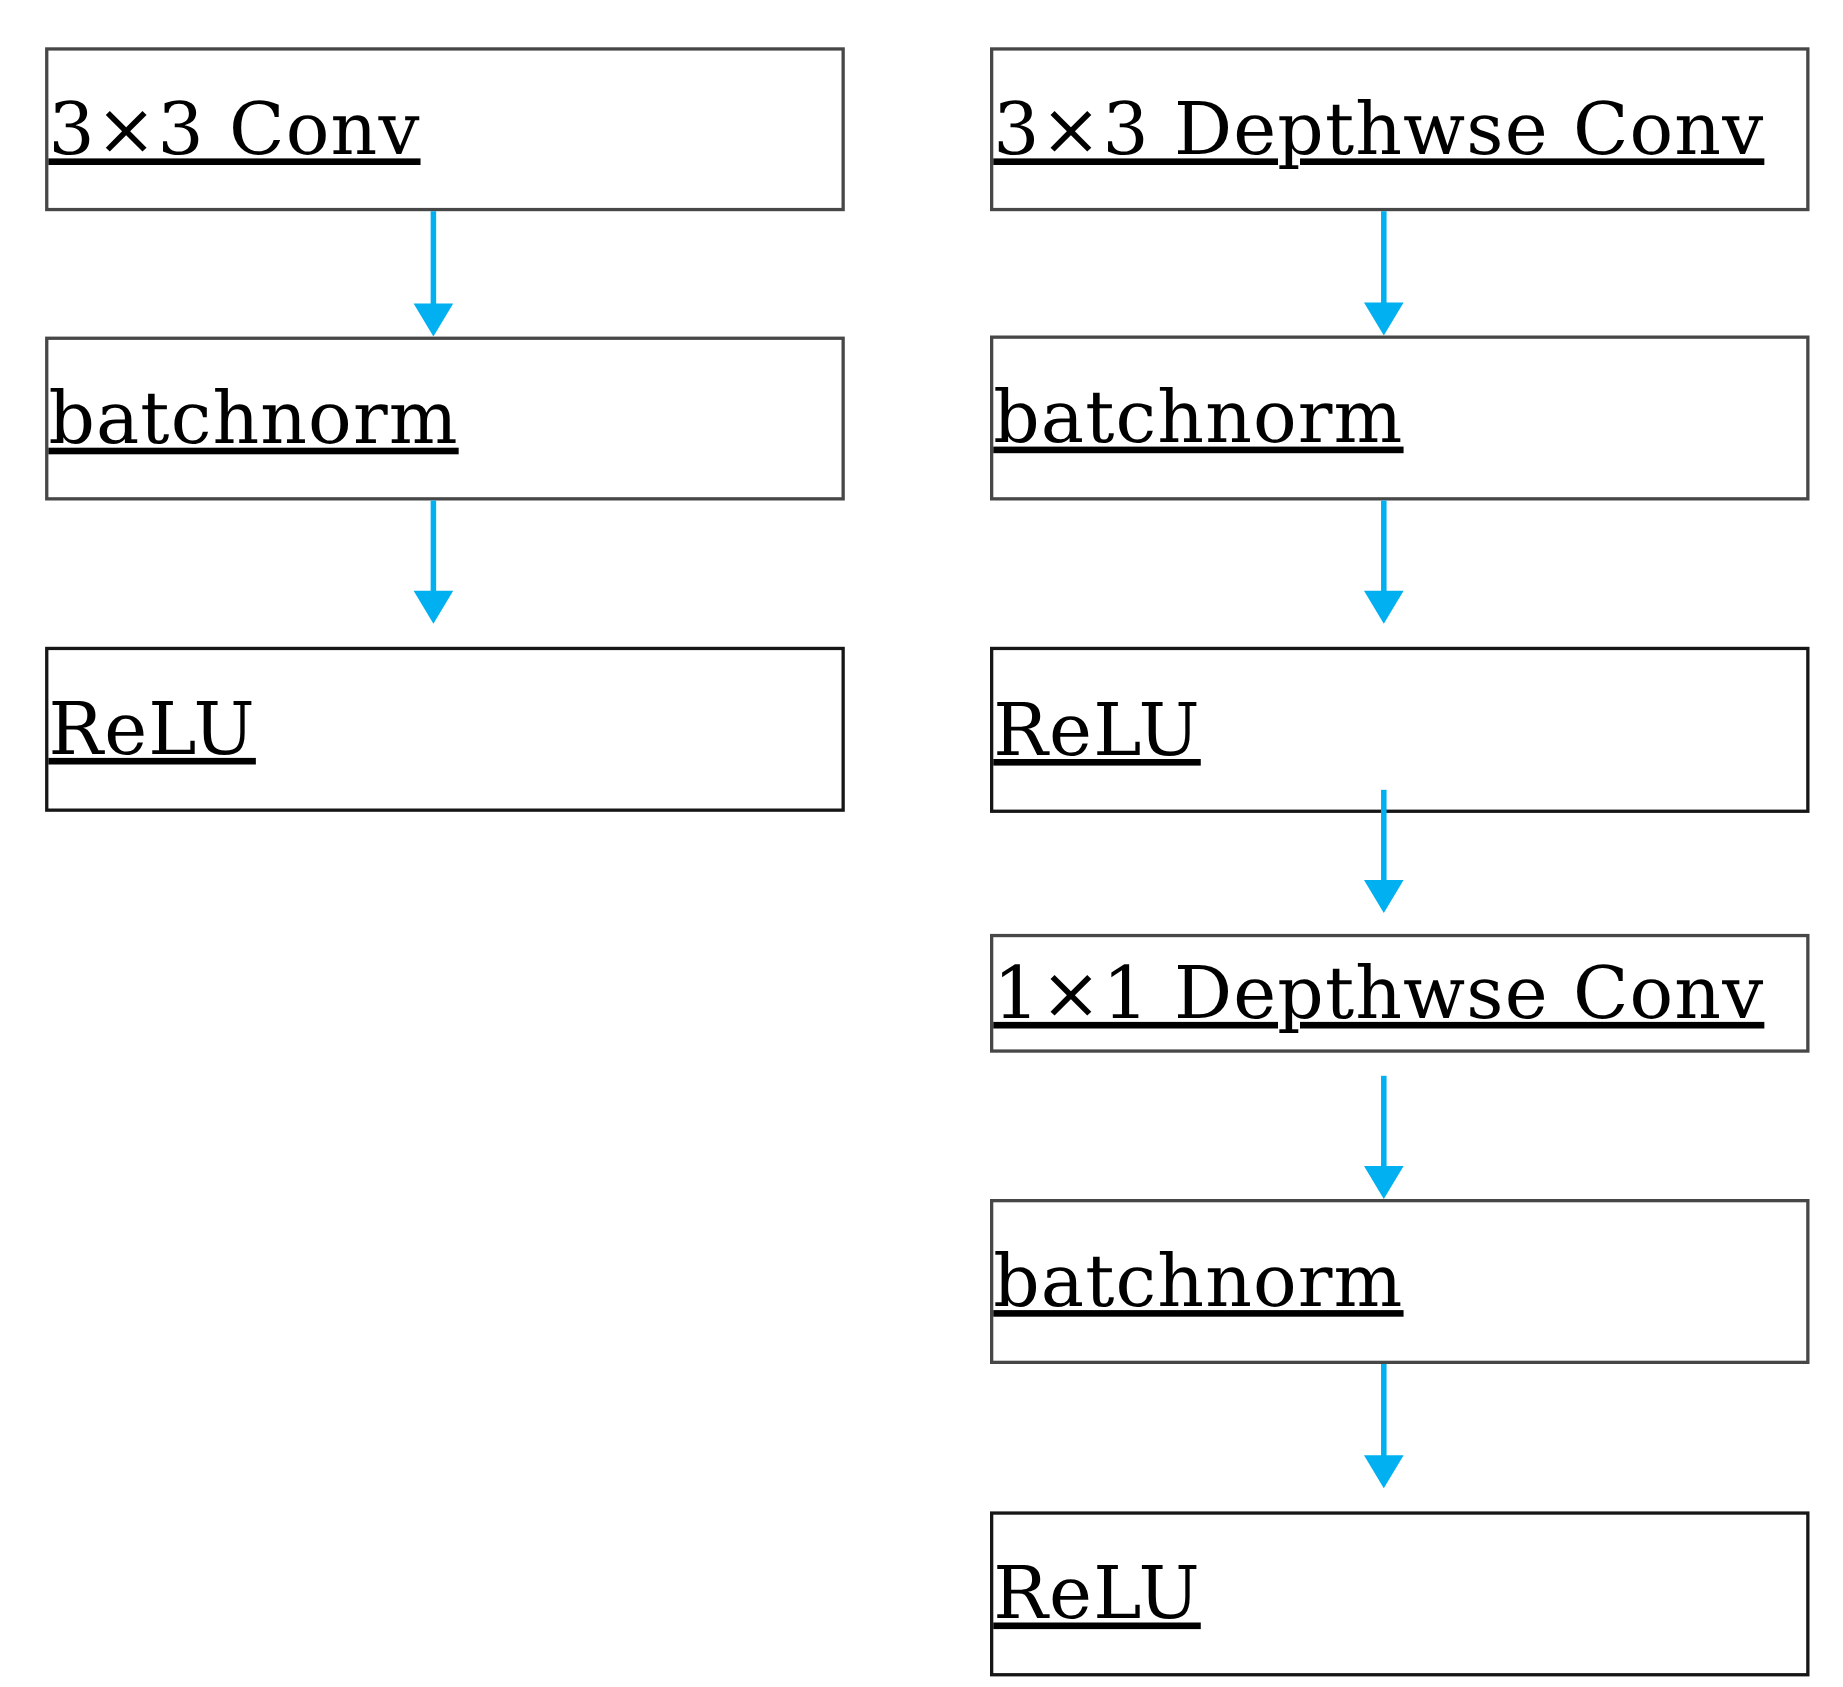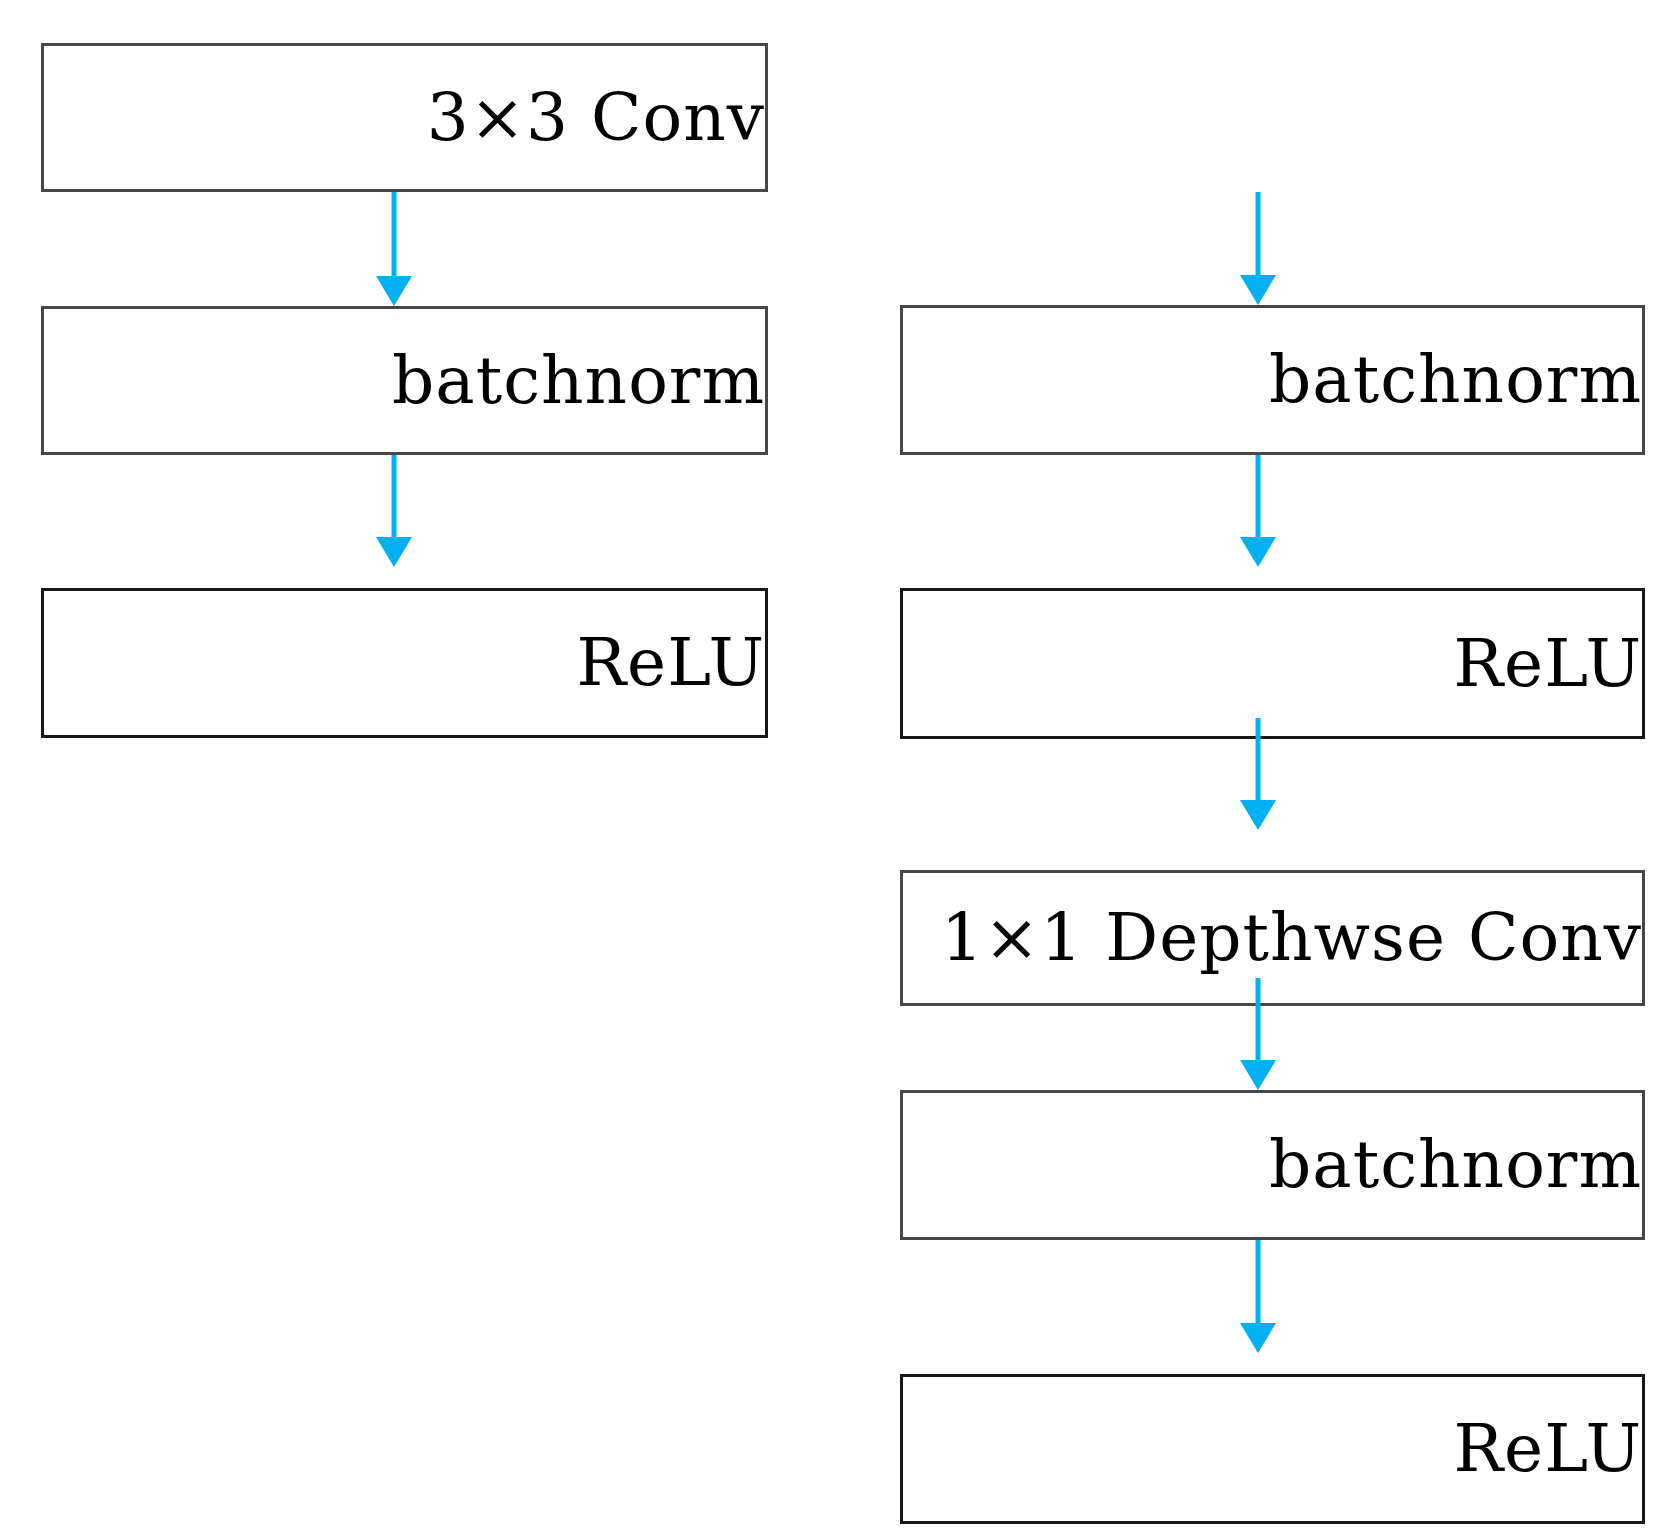--- a/index.html
+++ b/index.html
@@ -15,21 +15,21 @@
     width:1675px;height:1534px;
     background:var(--bg);
     font-family:"DejaVu Serif", serif;
     overflow:hidden;
   }
   .box{
     position:absolute;
     box-sizing:border-box;
     background:var(--bg);
     border:3px solid var(--border);
-    display:flex;align-items:center;justify-content:flex-end;
+    display:flex;align-items:center;justify-content:flex-start;text-decoration:underline;
   }
   .box.dark{border-color:var(--border-dark);margin-top:21px;}
   .col-l{left:41px;width:727px;}
   .col-r{left:900px;width:745px;}
   .label{
     font-size:66px;
     color:var(--text);
     white-space:nowrap;
     line-height:1;
     letter-spacing:1px;
@@ -69,20 +69,23 @@
 
   <div class="arrow" style="left:376px;top:455px;height:112px">
     <i class="shaft"></i>
     <i class="head"></i>
   </div>
 
   <div class="box col-l dark" style="top:567px;height:150px">
     <span class="label">ReLU</span>
   </div>
 
+  <div class="box col-r" style="top:43px;height:149px">
+    <span class="label">3×3 Depthwse Conv</span>
+  </div>
 
   <div class="arrow" style="left:1240px;top:192px;height:113px">
     <i class="shaft"></i>
     <i class="head"></i>
   </div>
 
   <div class="box col-r" style="top:305px;height:150px">
     <span class="label">batchnorm</span>
   </div>
 
@@ -93,21 +96,21 @@
 
   <div class="box col-r dark" style="top:567px;height:151px">
     <span class="label">ReLU</span>
   </div>
 
   <div class="arrow" style="left:1240px;top:718px;height:112px">
     <i class="shaft"></i>
     <i class="head"></i>
   </div>
 
-  <div class="box col-r" style="top:870px;height:136px">
+  <div class="box col-r" style="top:849px;height:108px">
     <span class="label">1×1 Depthwse Conv</span>
   </div>
 
   <div class="arrow" style="left:1240px;top:978px;height:112px">
     <i class="shaft"></i>
     <i class="head"></i>
   </div>
 
   <div class="box col-r" style="top:1090px;height:150px">
     <span class="label">batchnorm</span>

